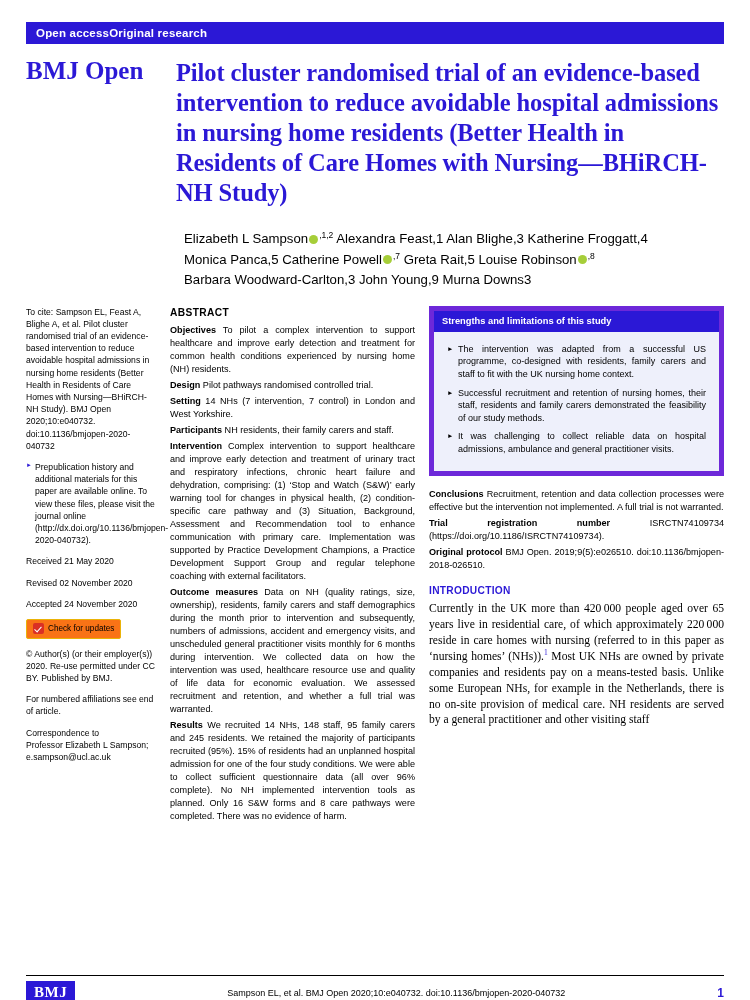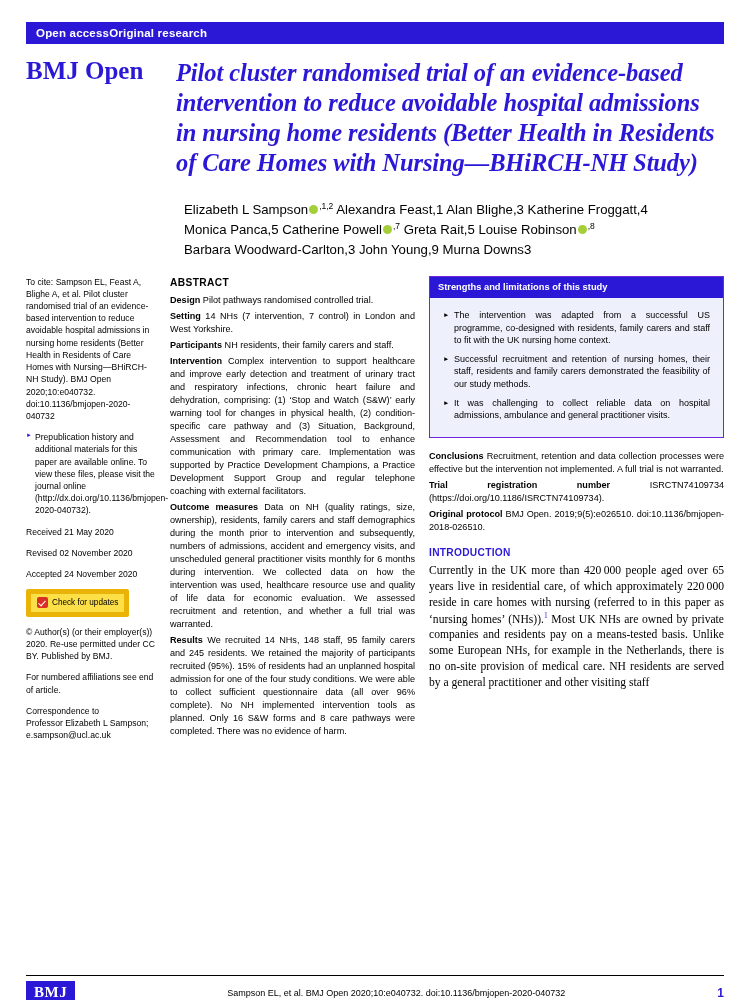--- a/index.html
+++ b/index.html
@@ -39,21 +39,21 @@
     padding-right:8px;
   }
   .brand-title {
     font-family:"Liberation Serif", serif;
     font-weight:bold;
     font-size:25px;
     color:#2b18d6;
     line-height:1;
     white-space:nowrap;
   }
-  .title-col { flex:1;font-style:italic; }
+  .title-col { flex:1; }
   h1.article-title {
     margin:0;
     font-family:"Liberation Serif", serif;
     font-weight:bold;
     font-size:24.5px;
     line-height:1.22;
     color:#2b18d6;
     letter-spacing:-0.1px;
   }
 
@@ -109,26 +109,26 @@
   .arrow-note:before {
     content:"►";
     position:absolute; left:0; top:0;
     font-size:6px; color:#2b18d6;
   }
 
   .checkbox-badge {
     display:inline-flex;
     align-items:center;
     gap:4px;
-    border:5px solid #eab308;
+    border:1px solid #eab308;
     border-radius:2px;
     padding:3px 6px;
     font-size:8.2px;
     margin-bottom:9px;
-    background:#fde047;
+    background:#f97316;
   }
   .cu-icon {
     width:11px; height:11px;
     background:#d93025;
     border-radius:2px;
     position:relative;
     flex:0 0 11px;
   }
   .cu-icon:after {
     content:"";
@@ -144,21 +144,21 @@
     margin:0 0 4px 0;
     font-size:10.2px;
     font-weight:bold;
     letter-spacing:.4px;
   }
   .col-mid p { margin:0 0 3px 0; }
   .col-mid .lead { font-weight:bold; }
 
   
   .strengths {
-    border:1px solid #6d28d9;
+    border:5px solid #6d28d9;
     background:#eef0fb;
     padding:0 0 9px 0;
     margin-bottom:12px;
   }
   .strengths-head {
     background:#2b18d6;
     color:#fff;
     font-weight:bold;
     font-size:9.3px;
     padding:4px 8px;
@@ -265,20 +265,21 @@
       <p>© Author(s) (or their employer(s)) 2020. Re-use permitted under CC BY. Published by BMJ.</p>
       <p>For numbered affiliations see end of article.</p>
       <p>
         <span class="bold">Correspondence to</span><br>
         <span>Professor Elizabeth L Sampson; e.sampson@ucl.ac.uk</span>
       </p>
     </div>
 
     <div class="col-mid">
       <h2 class="sec">ABSTRACT</h2>
+      <p><span class="lead">Objectives</span> <span>To pilot a complex intervention to support healthcare and improve early detection and treatment for common health conditions experienced by nursing home (NH) residents.</span></p>
       <p><span class="lead">Design</span> <span>Pilot pathways randomised controlled trial.</span></p>
       <p><span class="lead">Setting</span> <span>14 NHs (7 intervention, 7 control) in London and West Yorkshire.</span></p>
       <p><span class="lead">Participants</span> <span>NH residents, their family carers and staff.</span></p>
       <p><span class="lead">Intervention</span> <span>Complex intervention to support healthcare and improve early detection and treatment of urinary tract and respiratory infections, chronic heart failure and dehydration, comprising: (1) ‘Stop and Watch (S&amp;W)’ early warning tool for changes in physical health, (2) condition-specific care pathway and (3) Situation, Background, Assessment and Recommendation tool to enhance communication with primary care. Implementation was supported by Practice Development Champions, a Practice Development Support Group and regular telephone coaching with external facilitators.</span></p>
       <p><span class="lead">Outcome measures</span> <span>Data on NH (quality ratings, size, ownership), residents, family carers and staff demographics during the month prior to intervention and subsequently, numbers of admissions, accident and emergency visits, and unscheduled general practitioner visits monthly for 6 months during intervention. We collected data on how the intervention was used, healthcare resource use and quality of life data for economic evaluation. We assessed recruitment and retention, and whether a full trial was warranted.</span></p>
       <p><span class="lead">Results</span> <span>We recruited 14 NHs, 148 staff, 95 family carers and 245 residents. We retained the majority of participants recruited (95%). 15% of residents had an unplanned hospital admission for one of the four study conditions. We were able to collect sufficient questionnaire data (all over 96% complete). No NH implemented intervention tools as planned. Only 16 S&amp;W forms and 8 care pathways were completed. There was no evidence of harm.</span></p>
     </div>
 
     <div class="col-right">
       <div class="strengths">

